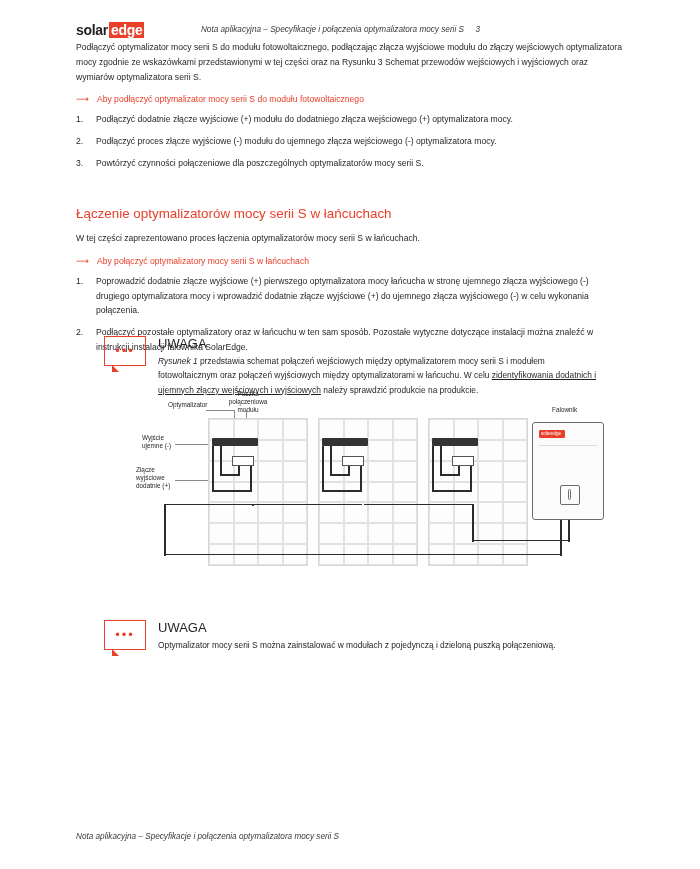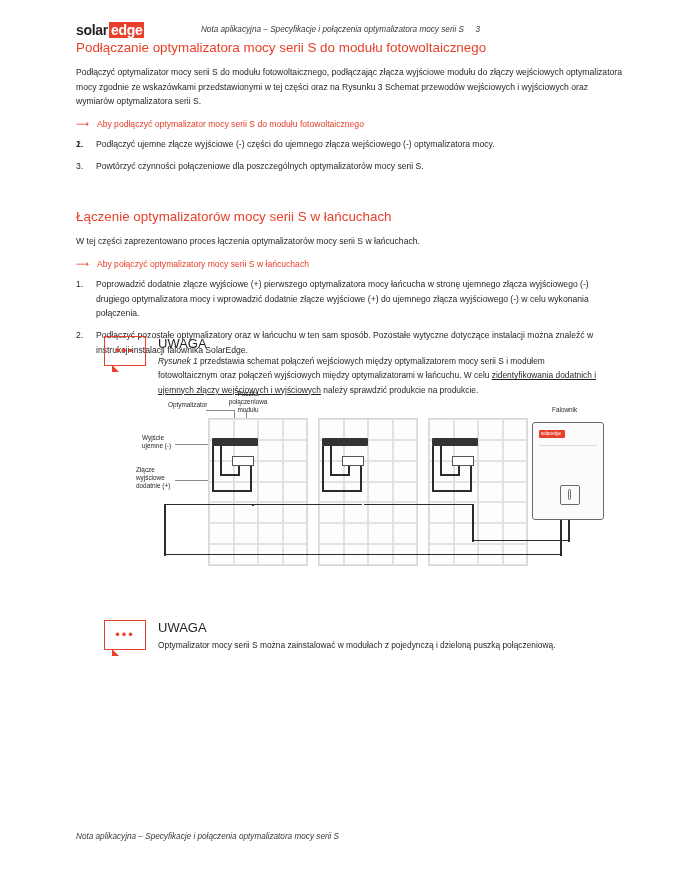--- a/index.html
+++ b/index.html
@@ -302,31 +302,30 @@
 <div class="page">
 
   <div class="header">
     <div class="logo"><span class="solar">solar</span><span class="edge">edge</span></div>
     <div class="header-title">Nota aplikacyjna – Specyfikacje i połączenia optymalizatora mocy serii S</div>
     <div class="header-page">3</div>
   </div>
 
   <div class="content">
 
-    <h1 class="sec-title">Podłączanie optymalizatora mocy serii S do modułu fotowoltaicznego</h1>
     <p class="body">Podłączyć optymalizator mocy serii S do modułu fotowoltaicznego, podłączając złącza wyjściowe modułu do złączy wejściowych optymalizatora mocy zgodnie ze wskazówkami przedstawionymi w tej części oraz na Rysunku 3 Schemat przewodów wejściowych i wyjściowych oraz wymiarów optymalizatora serii S.</p>
 
     <div class="arrow-head">
       <span class="arrow">⟶</span>
       <span>Aby podłączyć optymalizator mocy serii S do modułu fotowoltaicznego</span>
     </div>
 
     <ol class="steps">
-      <li><span class="num">1.</span></li>
-      <li><span class="num">2.</span><span>Podłączyć ujemne złącze wyjściowe (-) części do ujemnego złącza wejściowego (-) optymalizatora mocy.</span></li>
+      <li><span class="num">1.</span><span>Podłączyć dodatnie złącze wyjściowe (+) modułu do dodatniego złącza wejściowego (+) optymalizatora mocy.</span></li>
+      <li><span class="num">2.</span><span>Podłączyć proces złącze wyjściowe (-) modułu do ujemnego złącza wejściowego (-) optymalizatora mocy.</span></li>
       <li><span class="num">3.</span><span>Powtórzyć czynności połączeniowe dla poszczególnych optymalizatorów mocy serii S.</span></li>
     </ol>
 
     <h1 class="sec-title second">Łączenie optymalizatorów mocy serii S w łańcuchach</h1>
     <p class="body">W tej części zaprezentowano proces łączenia optymalizatorów mocy serii S w łańcuchach.</p>
 
     <div class="arrow-head">
       <span class="arrow">⟶</span>
       <span>Aby połączyć optymalizatory mocy serii S w łańcuchach</span>
     </div>

